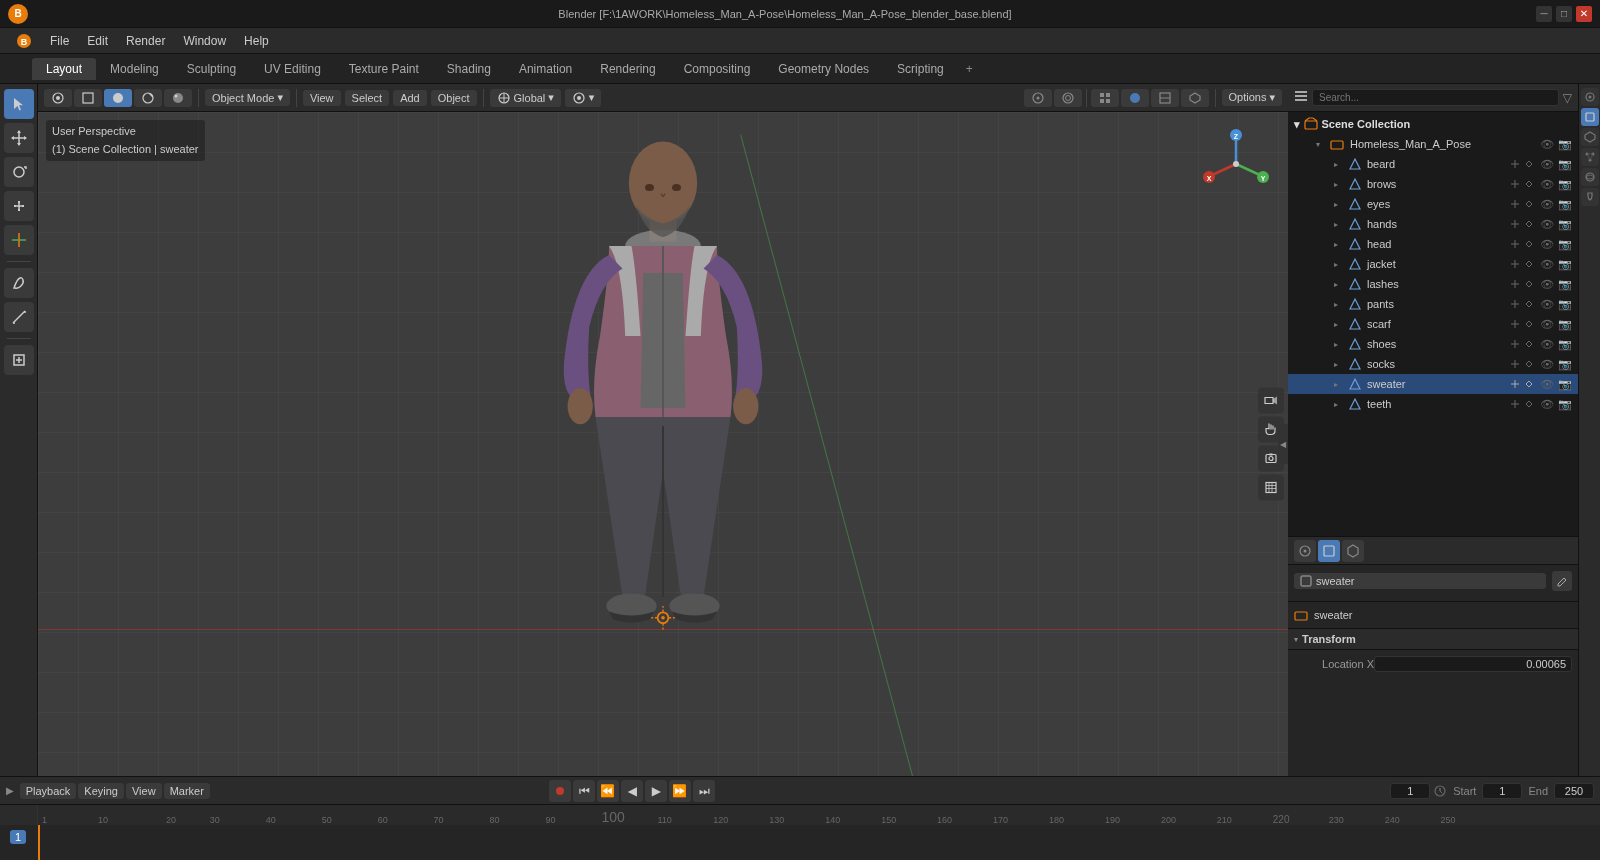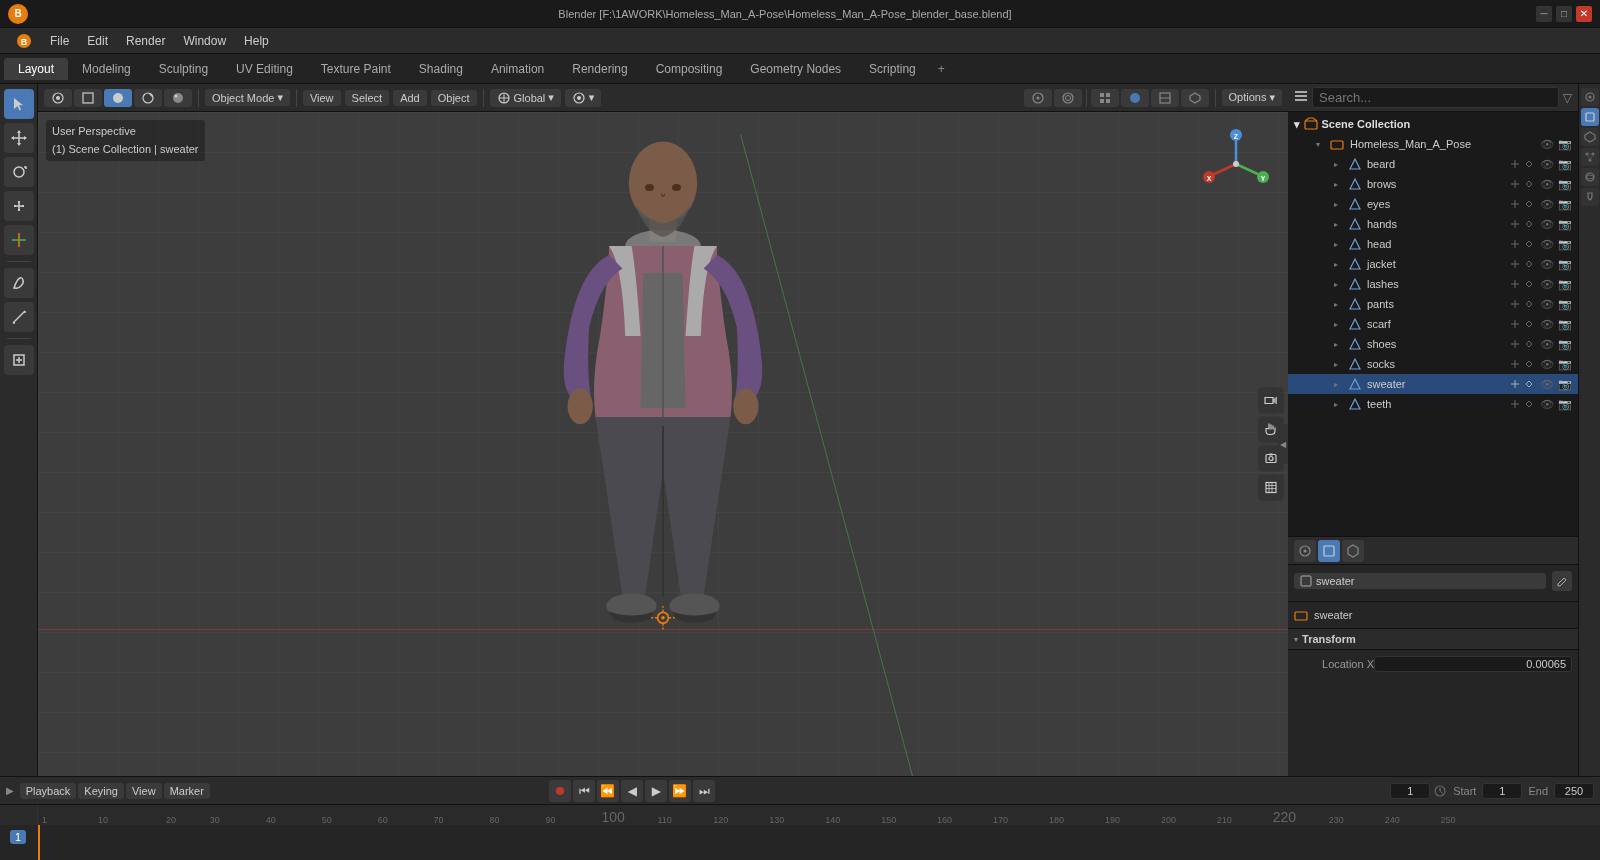--- a/index.html
+++ b/index.html
@@ -57,21 +57,21 @@
       padding: 0 4px;
       border-bottom: 1px solid #111;
     }
     .tab {
       padding: 4px 14px;
       cursor: pointer;
       font-size: 12px;
       color: #aaa;
       border-radius: 3px 3px 0 0;
     }
-    .tab.active { background: #3d3d3d; color: #fff; }
+    .tab.active { background: #3d3d3d; color: #fff; margin-left: 28px; }
     .tab-plus { padding: 4px 8px; color: #888; cursor: pointer; }
 
     
     #main {
       display: flex;
       height: calc(860px - 28px - 26px - 30px - 28px);
       
       height: 692px;
     }
 
@@ -200,21 +200,21 @@
       gap: 4px;
       border-bottom: 1px solid #111;
     }
     .ol-icon { font-size: 13px; color: #aaa; cursor: pointer; }
     .ol-search {
       flex: 1;
       background: #1a1a1a;
       border: 1px solid #333;
       color: #ccc;
       padding: 2px 6px;
-      font-size: 13px;
+      font-size: 10px;
       border-radius: 3px;
     }
     .ol-filter { font-size: 12px; color: #888; cursor: pointer; }
 
     
     #outliner-content {
       flex: 1;
       overflow-y: auto;
       padding: 2px 0;
     }
@@ -1220,21 +1220,21 @@
         <span style="position:absolute;left:43.2%;font-size:9px;color:#666;">120</span>
         <span style="position:absolute;left:46.8%;font-size:9px;color:#666;">130</span>
         <span style="position:absolute;left:50.4%;font-size:9px;color:#666;">140</span>
         <span style="position:absolute;left:54%;font-size:9px;color:#666;">150</span>
         <span style="position:absolute;left:57.6%;font-size:9px;color:#666;">160</span>
         <span style="position:absolute;left:61.2%;font-size:9px;color:#666;">170</span>
         <span style="position:absolute;left:64.8%;font-size:9px;color:#666;">180</span>
         <span style="position:absolute;left:68.4%;font-size:9px;color:#666;">190</span>
         <span style="position:absolute;left:72%;font-size:9px;color:#666;text-align:right;">200</span>
         <span style="position:absolute;left:75.6%;font-size:9px;color:#666;">210</span>
-        <span style="position:absolute;left:79.2%;font-size:14px;color:#666;text-align:right;">220</span>
+        <span style="position:absolute;left:79.2%;font-size:10px;color:#666;text-align:right;">220</span>
         <span style="position:absolute;left:82.8%;font-size:9px;color:#666;">230</span>
         <span style="position:absolute;left:86.4%;font-size:9px;color:#666;">240</span>
         <span style="position:absolute;left:90%;font-size:9px;color:#666;">250</span>
       </div>
     </div>
   </div>
 
   <div id="timeline-content">
     <div style="position:absolute;left:38px;top:0;bottom:0;width:2px;background:#e87d0d;z-index:10;"></div>
 

